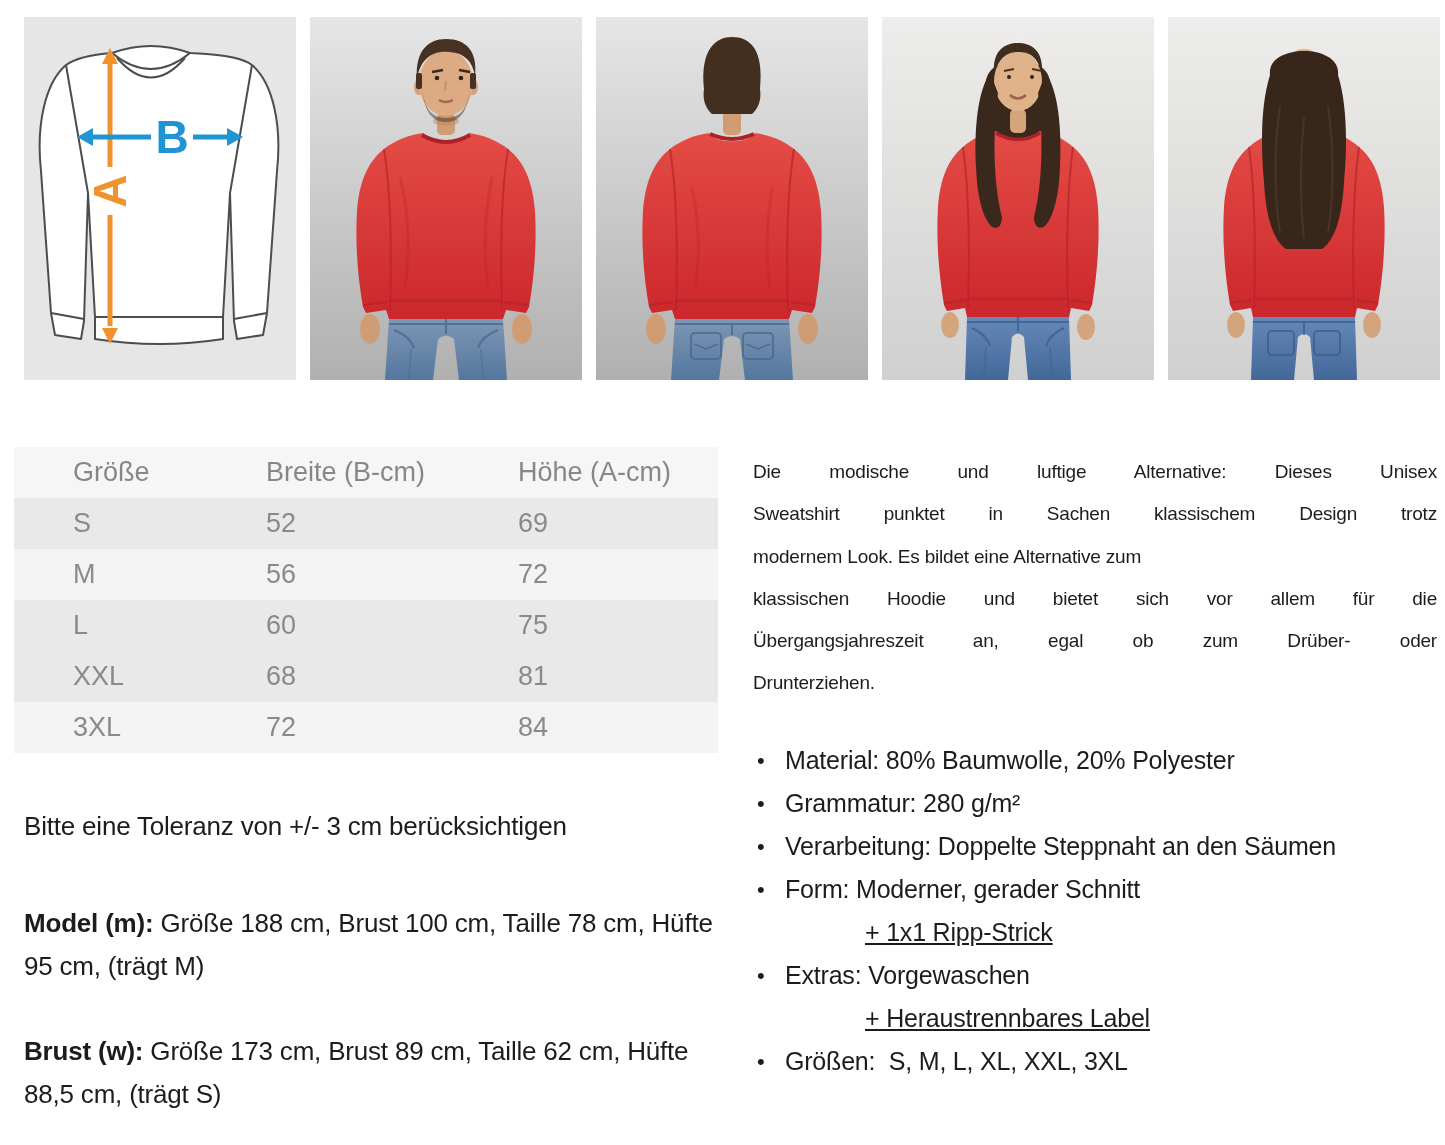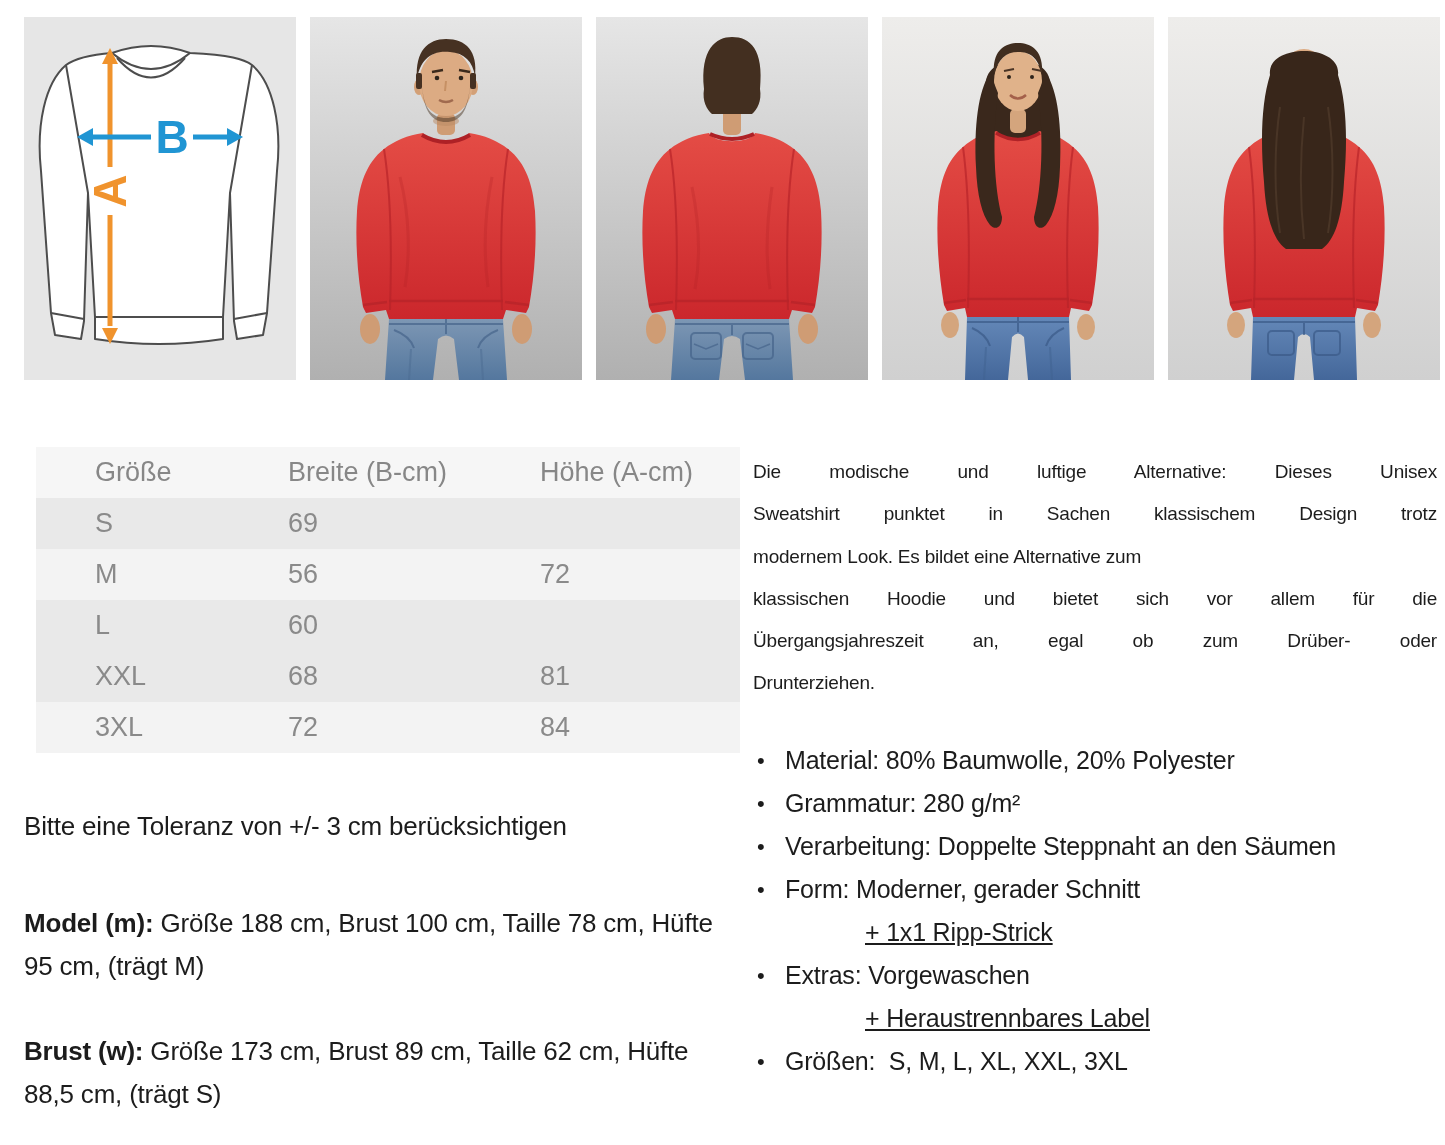--- a/index.html
+++ b/index.html
@@ -3,21 +3,21 @@
 <meta charset="utf-8">
 <style>
   html,body{margin:0;padding:0;background:#fff;}
   .page{position:relative;width:1445px;height:1145px;background:#fff;overflow:hidden;
         font-family:"Liberation Sans",sans-serif;color:#1c1c1c;}
   .images-row{position:absolute;left:24px;top:17px;display:flex;gap:14px;}
   .panel{width:272px;height:363px;}
   .panel svg{display:block;width:272px;height:363px;}
 
   
-  .size-table{position:absolute;left:36px;top:447px;width:704px;font-size:27px;color:#8a8a8a;}
+  .size-table{position:absolute;left:14px;top:447px;width:704px;font-size:27px;color:#8a8a8a;}
   .tr{display:grid;grid-template-columns:229px 252px 223px;height:51px;line-height:51px;}
   .tr.head{background:#f6f6f6;color:#878787;}
   .tr.dk{background:#e9e9e9;}
   .tr.lt{background:#f3f3f3;}
   .th,.td{padding-left:23px;white-space:nowrap;overflow:hidden;}
   .th:first-child,.td:first-child{padding-left:59px;}
 
   .tolerance{position:absolute;left:24px;top:811px;font-size:26px;letter-spacing:-0.2px;}
   .model{position:absolute;left:24px;width:708px;font-size:26px;line-height:43px;letter-spacing:-0.2px;}
   .model .b{font-weight:bold;}
@@ -204,30 +204,32 @@
   </div>
 
   <div class="size-table">
       <div class="tr head">
         <div class="th">Größe</div>
         <div class="th">Breite (B-cm)</div>
         <div class="th">Höhe (A-cm)</div>
       </div>
       <div class="tr dk">
         <div class="td">S</div>
+        <div class="td">52</div>
         <div class="td">69</div>
       </div>
       <div class="tr lt">
         <div class="td">M</div>
         <div class="td">56</div>
         <div class="td">72</div>
       </div>
       <div class="tr dk">
         <div class="td">L</div>
         <div class="td">60</div>
+        <div class="td">75</div>
       </div>
       <div class="tr dk">
         <div class="td">XXL</div>
         <div class="td">68</div>
         <div class="td">81</div>
       </div>
       <div class="tr lt">
         <div class="td">3XL</div>
         <div class="td">72</div>
         <div class="td">84</div>

